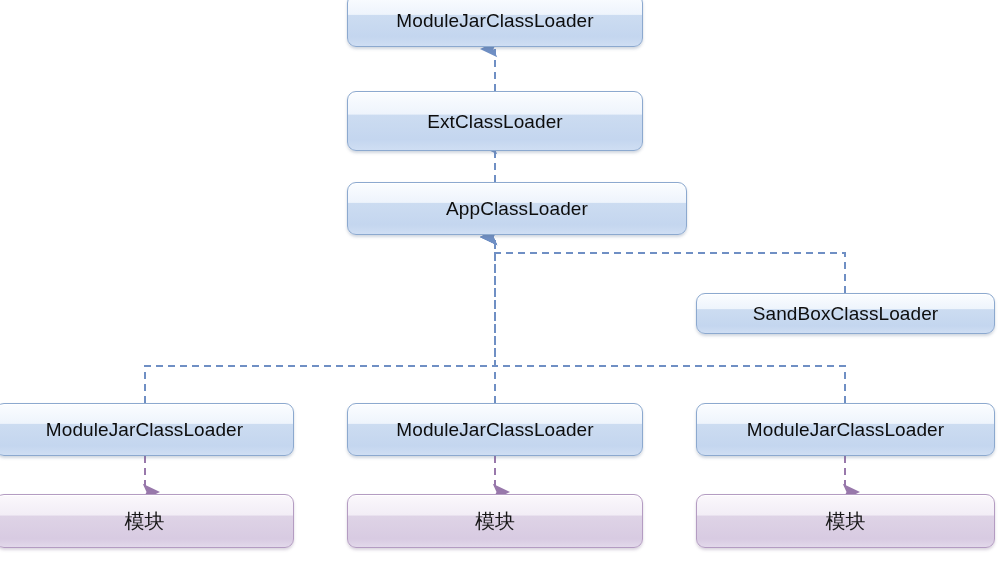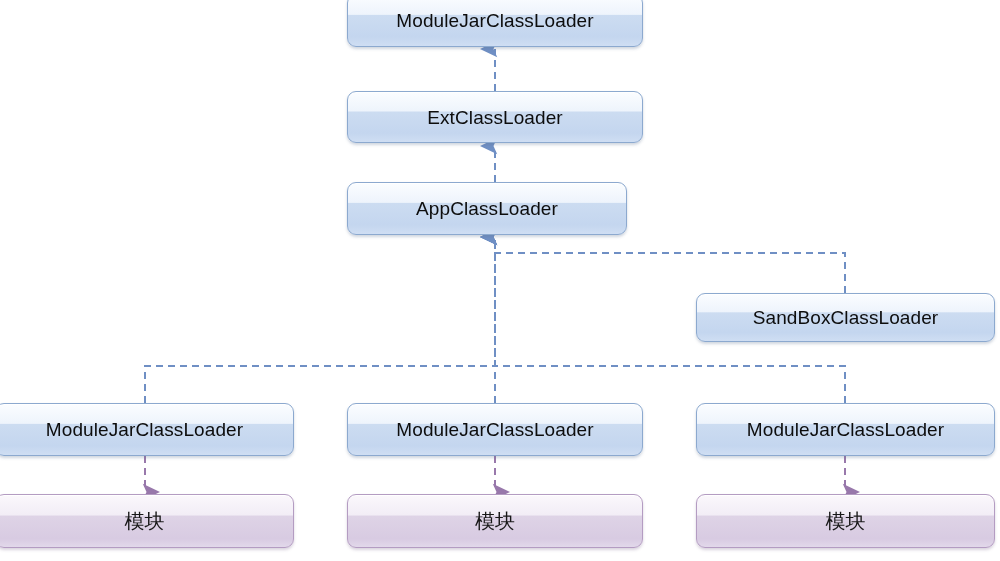--- a/index.html
+++ b/index.html
@@ -91,27 +91,27 @@
         <path d="M 145 456 L 145 492" fill="none" stroke="#9878ab" stroke-width="2" stroke-dasharray="7 5" stroke-linecap="butt" marker-end="url(#arrow-down-purple)"></path>
         <path d="M 495 456 L 495 492" fill="none" stroke="#9878ab" stroke-width="2" stroke-dasharray="7 5" stroke-linecap="butt" marker-end="url(#arrow-down-purple)"></path>
         <path d="M 845 456 L 845 492" fill="none" stroke="#9878ab" stroke-width="2" stroke-dasharray="7 5" stroke-linecap="butt" marker-end="url(#arrow-down-purple)"></path>
       </g>
   </svg>
 
   <div id="nodes-group">
       <div class="node node-blue" style="left: 347px; top: -6px; width: 296px; height: 53px;">
         <span>ModuleJarClassLoader</span>
       </div>
-      <div class="node node-blue" style="left: 347px; top: 91px; width: 296px; height: 52px;">
+      <div class="node node-blue" style="left: 347px; top: 91px; width: 296px; height: 60px;">
         <span>ExtClassLoader</span>
       </div>
-      <div class="node node-blue" style="left: 347px; top: 182px; width: 280px; height: 53px;">
+      <div class="node node-blue" style="left: 347px; top: 182px; width: 340px; height: 53px;">
         <span>AppClassLoader</span>
       </div>
-      <div class="node node-blue" style="left: 696px; top: 293px; width: 299px; height: 49px;">
+      <div class="node node-blue" style="left: 696px; top: 293px; width: 299px; height: 41px;">
         <span>SandBoxClassLoader</span>
       </div>
       <div class="node node-blue" style="left: -5px; top: 403px; width: 299px; height: 53px;">
         <span>ModuleJarClassLoader</span>
       </div>
       <div class="node node-blue" style="left: 347px; top: 403px; width: 296px; height: 53px;">
         <span>ModuleJarClassLoader</span>
       </div>
       <div class="node node-blue" style="left: 696px; top: 403px; width: 299px; height: 53px;">
         <span>ModuleJarClassLoader</span>

